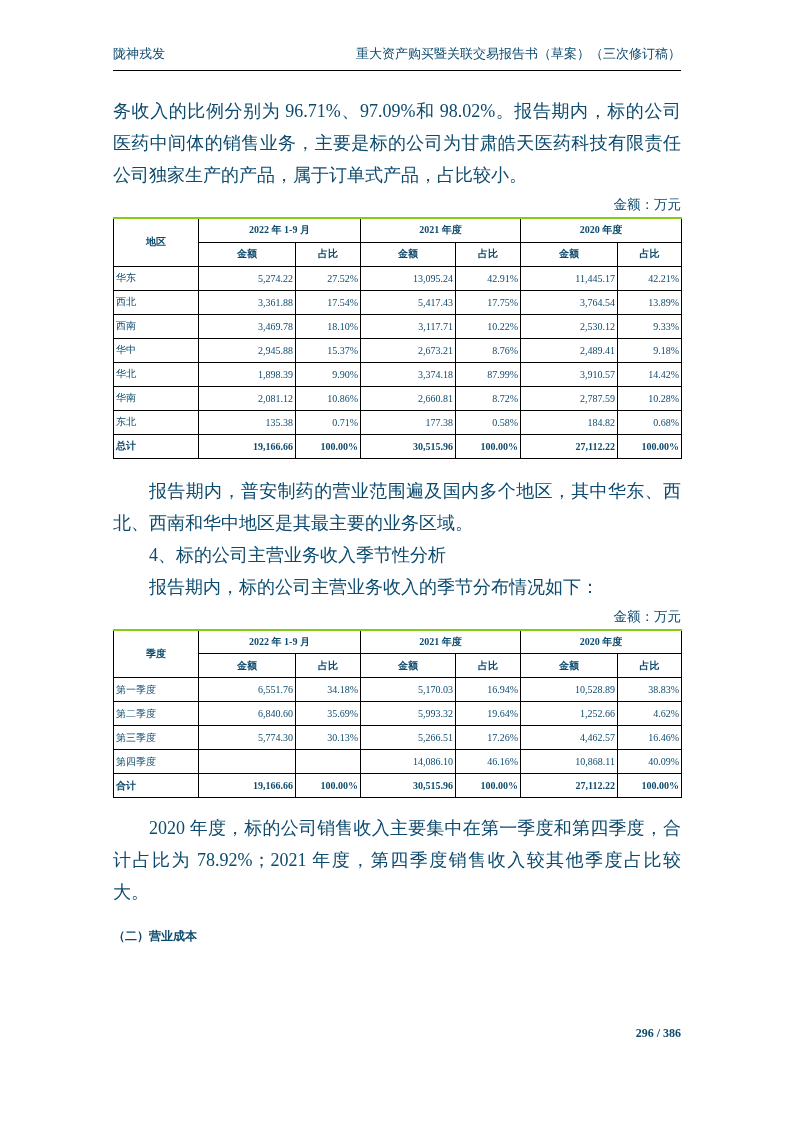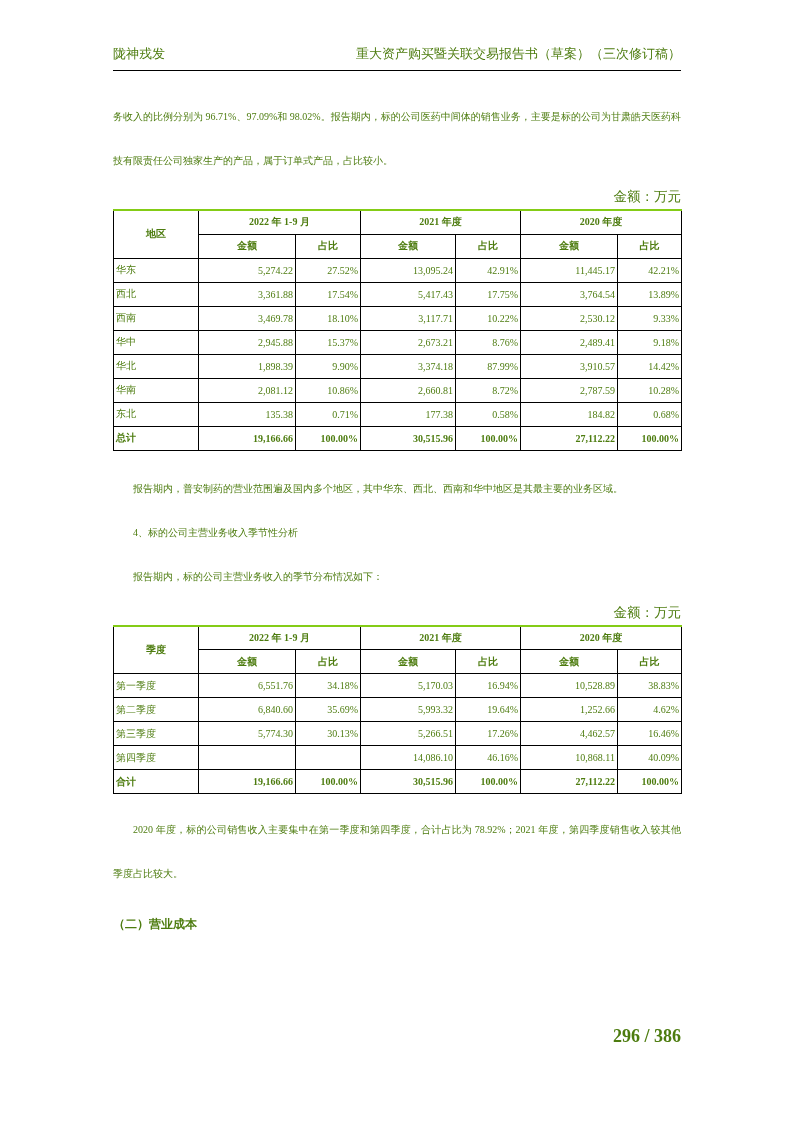--- a/index.html
+++ b/index.html
@@ -2,42 +2,42 @@
 <html><head>
 <meta charset="utf-8">
 <style>
   * { margin: 0; padding: 0; box-sizing: border-box; }
   html, body { background: #e8e8e8; }
   .page {
     width: 793px; height: 1122px;
     margin: 0 auto;
     position: relative;
     background: #ffffff;
-    color: #4d7c0f;
+    color: #0c4a6e;
     font-family: "Liberation Serif", "DejaVu Serif", serif;
     overflow: hidden;
   }
   .content {
     position: absolute;
     left: 113px; top: 45px;
     width: 568px;
   }
   .doc-header {
     display: flex;
     justify-content: space-between;
     align-items: flex-end;
     font-size: 13px;
     padding-bottom: 7px;
     border-bottom: 1px solid #000;
   }
   .doc-header span { white-space: nowrap; }
   .body-text { margin-top: 24px; }
   p.para {
-    font-size: 10px;
-    line-height: 44px;
+    font-size: 18px;
+    line-height: 32px;
     text-align: justify;
     margin: 0;
   }
   .indent { text-indent: 2em; }
   .mt { margin-top: 7px; }
   .unit-label {
     font-size: 13.5px;
     text-align: right;
     line-height: 24px;
     margin-top: 2px;
@@ -66,21 +66,21 @@
   .heading-major {
     font-size: 12px;
     font-weight: bold;
     margin-top: 20px;
     font-family: "Liberation Sans", "DejaVu Sans", sans-serif;
   }
   .page-footer {
     position: absolute;
     top: 1026px;
     right: 112px;
-    font-size: 18px;
+    font-size: 12px;
     font-weight: bold;
   }
 </style>
 </head>
 <body>
 
 <div class="page">
   <div class="content">
 
     <div class="doc-header">

